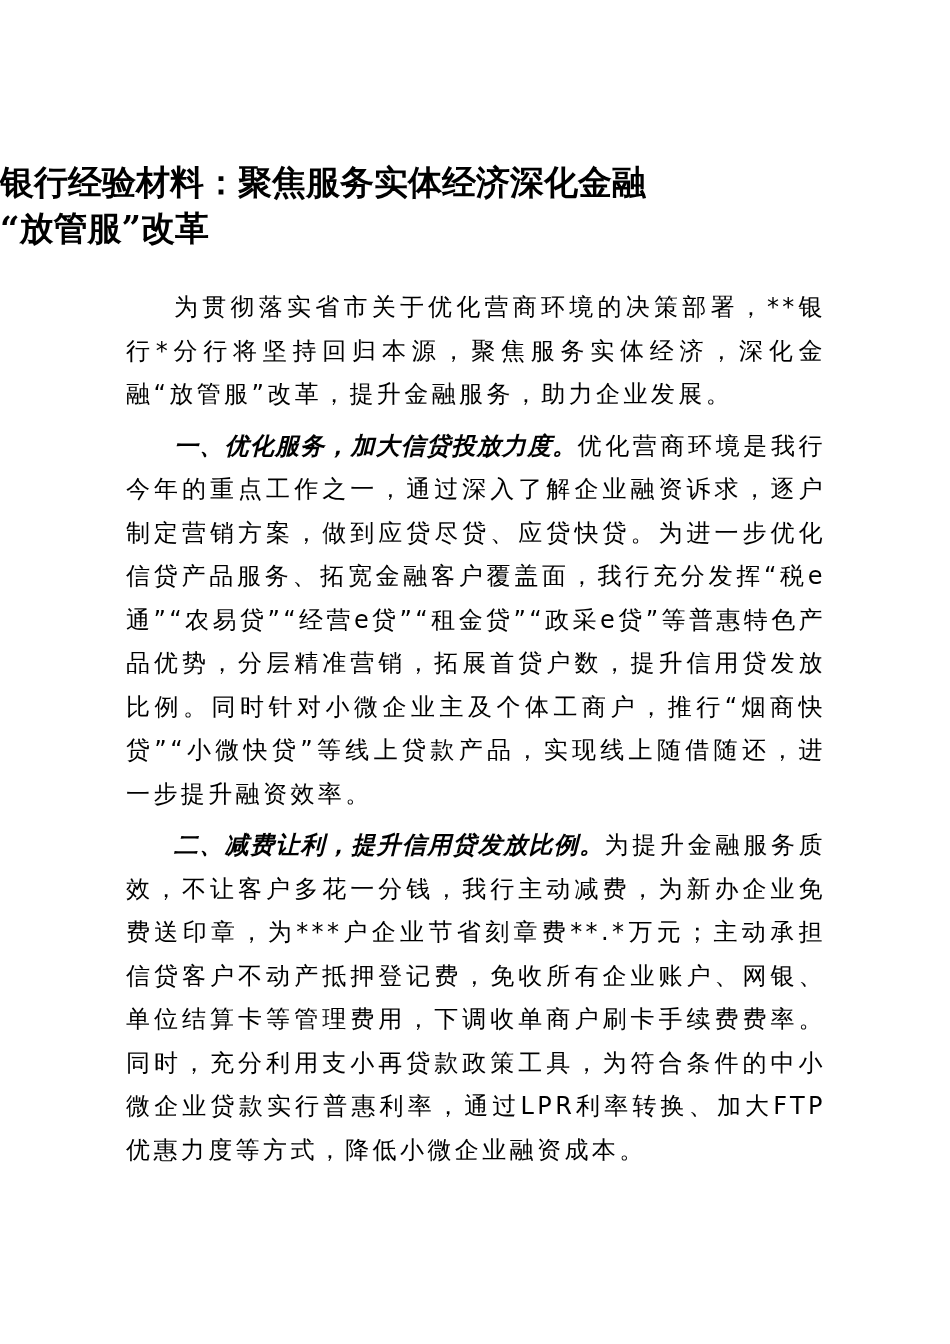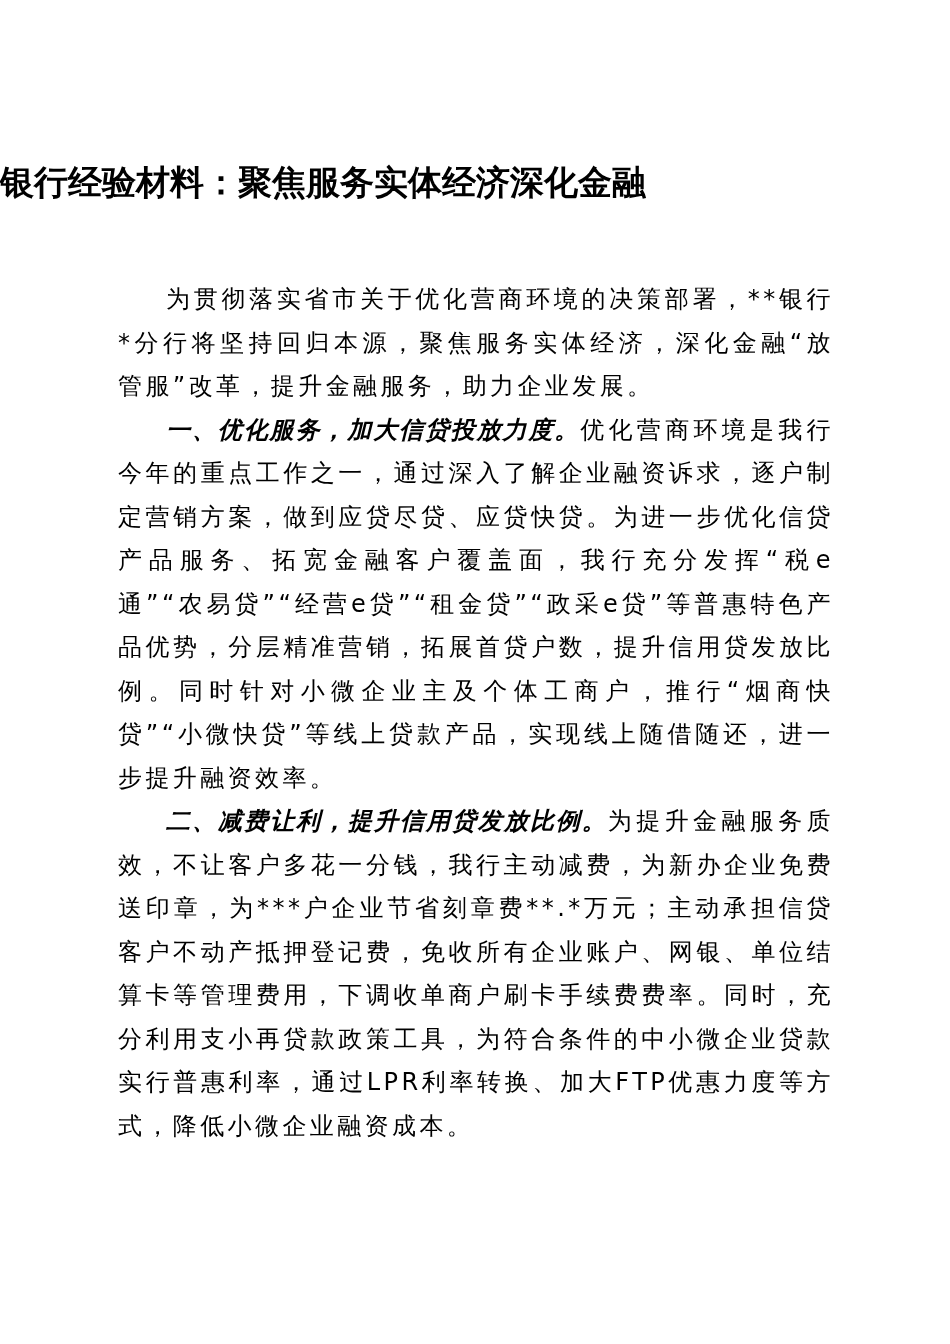--- a/index.html
+++ b/index.html
@@ -42,36 +42,37 @@
       left: 118px;
       top: 278px;
       width: 716px;
       font-family: "DejaVu Sans", "Liberation Sans", sans-serif;
       font-size: 24px;
       line-height: 43.5px;
       letter-spacing: 3.4px;
       text-align: justify;
     }
     .para {
-      margin: 0;
+      margin: 8px;
       text-indent: 2em;
     }
     .lead {
       font-weight: bold;
       letter-spacing: 1px;
       font-style: italic;
     }
   </style>
 </head>
 <body>
 
 <div class="page">
 
   <h1 class="title">
     <span class="title-line">银行经验材料：聚焦服务实体经济深化金融</span>
+    <span class="title-line">“放管服”改革</span>
   </h1>
 
   <div class="body">
     <p class="para">
       <span>为贯彻落实省市关于优化营商环境的决策部署，**银行*分行将坚持回归本源，聚焦服务实体经济，深化金融“放管服”改革，提升金融服务，助力企业发展。</span>
     </p>
     <p class="para">
       <span class="lead">一、优化服务，加大信贷投放力度。</span><span>优化营商环境是我行今年的重点工作之一，通过深入了解企业融资诉求，逐户制定营销方案，做到应贷尽贷、应贷快贷。为进一步优化信贷产品服务、拓宽金融客户覆盖面，我行充分发挥“税e通”“农易贷”“经营e贷”“租金贷”“政采e贷”等普惠特色产品优势，分层精准营销，拓展首贷户数，提升信用贷发放比例。同时针对小微企业主及个体工商户，推行“烟商快贷”“小微快贷”等线上贷款产品，实现线上随借随还，进一步提升融资效率。</span>
     </p>
     <p class="para">

